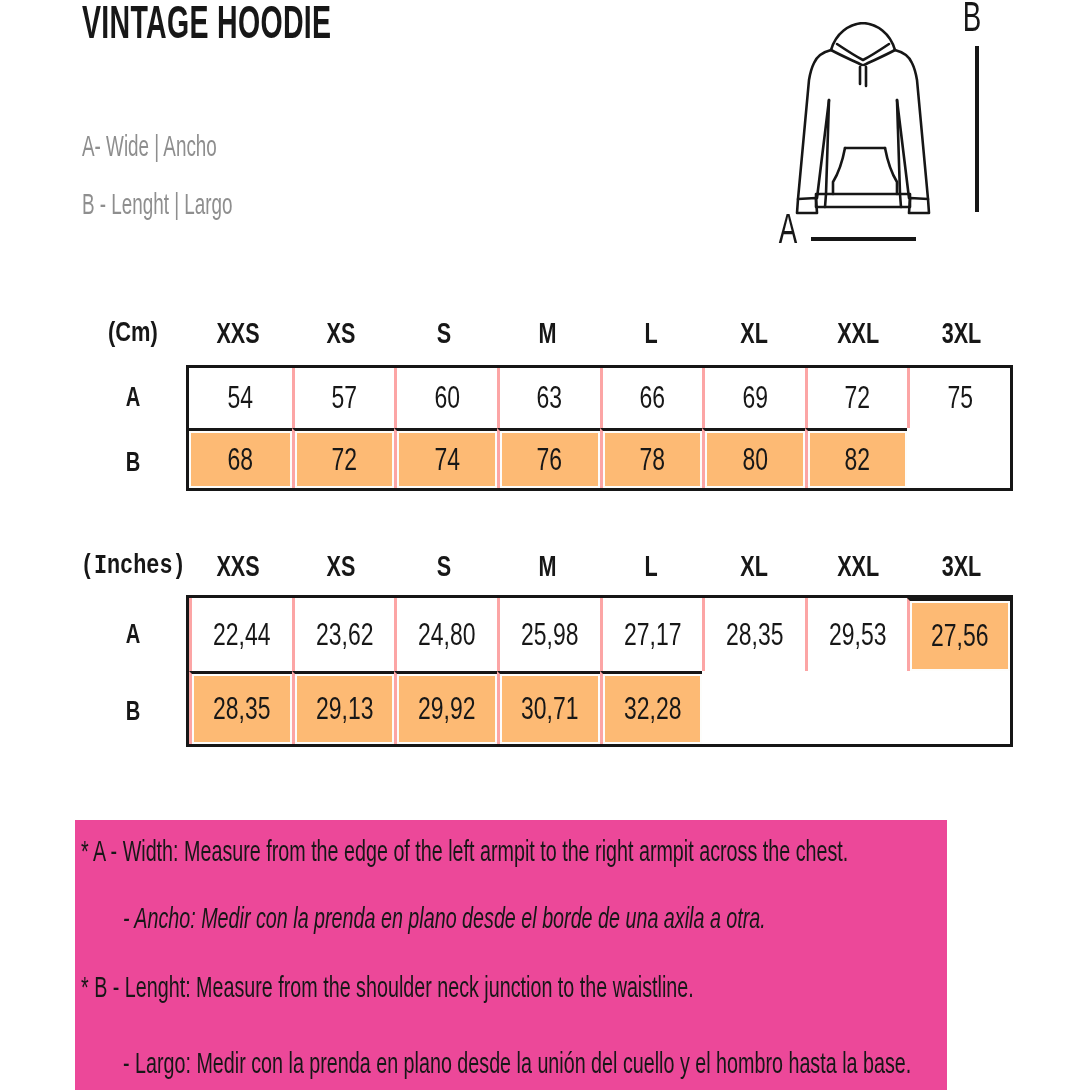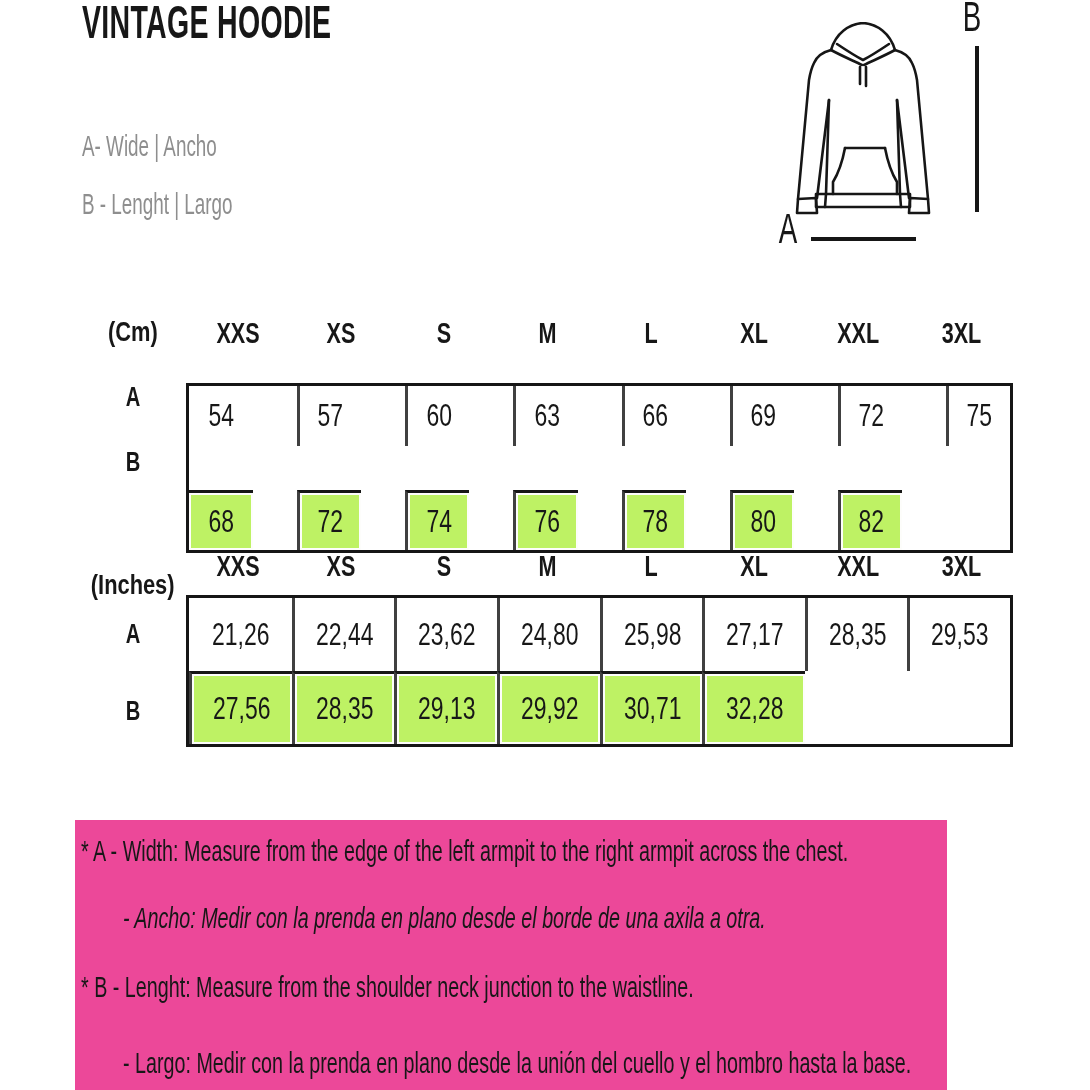--- a/index.html
+++ b/index.html
@@ -24,23 +24,23 @@
 
   .hdr-grid, .lbl-col { display:grid; }
   .hdr-grid { grid-template-columns:repeat(8,1fr); }
   .cellc { display:flex; align-items:center; justify-content:center; }
 
   .chart {
     position:absolute; left:186px; width:827px;
     border:3px solid #161616; display:grid;
     grid-template-columns:repeat(8,1fr); background:#fff;
   }
-  .chart .cell { display:flex; align-items:center; justify-content:center; border-left:3px solid #404040; background:#fff; }
+  .chart .cell { display:flex; align-items:center; justify-content:center; border-left:3px solid #fca5a5; background:#fff; }
   .chart .cell.c0 { border-left:none; }
-  .chart .cell.rb { border-top:3px solid #161616; background:#bef264; box-shadow:inset 0 0 0 2px #fdfdfb; }
+  .chart .cell.rb { border-top:3px solid #161616; background:#fdba74; box-shadow:inset 0 0 0 2px #fdfdfb; }
 
   .notes-box { position:absolute; left:75px; top:820px; width:872px; height:287px; background:#ec4899; }
   .note-line { position:absolute; line-height:1; }
 
   .dim-line { position:absolute; background:#161616; }
 
   svg.hoodie { position:absolute; left:786px; top:22px; }
   svg.hoodie path { fill:none; stroke:#161616; stroke-width:2.6; stroke-linecap:round; stroke-linejoin:round; }
 </style>
 </head>
@@ -123,21 +123,21 @@
     </div>
 </div>
 <div class="abs lbl-col" style="left:86px; top:365px; width:94px; height:129px; grid-template-rows:1fr 1fr;">
   <div class="cellc">
       <span class="cxc t-row">A</span>
     </div>
   <div class="cellc">
       <span class="cxc t-row">B</span>
     </div>
 </div>
-<div class="chart" style="top:383px; grid-auto-rows:60px;gap:44px;">
+<div class="chart" style="top:365px; grid-auto-rows:60px;">
   <div class="cell c0">
       <span class="cxc t-num">54</span>
     </div>
   <div class="cell">
       <span class="cxc t-num">57</span>
     </div>
   <div class="cell">
       <span class="cxc t-num">60</span>
     </div>
   <div class="cell">
@@ -171,21 +171,21 @@
       <span class="cxc t-num">78</span>
     </div>
   <div class="cell rb">
       <span class="cxc t-num">80</span>
     </div>
   <div class="cell rb">
       <span class="cxc t-num">82</span>
     </div>
 </div>
 
-<div class="abs cellc" style="left:86px; top:569px; width:94px; height:32px;">
+<div class="abs cellc" style="left:86px; top:549px; width:94px; height:32px;font-family:Liberation Mono, monospace;">
   <span class="cxc t-unit">(Inches)</span>
 </div>
 <div class="abs hdr-grid" style="left:186px; top:549px; width:827px; height:32px;">
   <div class="cellc">
       <span class="cxc t-size">XXS</span>
     </div>
   <div class="cellc">
       <span class="cxc t-size">XS</span>
     </div>
   <div class="cellc">
@@ -209,23 +209,20 @@
 </div>
 <div class="abs lbl-col" style="left:86px; top:595px; width:94px; height:155px; grid-template-rows:1fr 1fr;">
   <div class="cellc">
       <span class="cxc t-row">A</span>
     </div>
   <div class="cellc">
       <span class="cxc t-row">B</span>
     </div>
 </div>
 <div class="chart" style="top:595px; grid-auto-rows:73px;">
-  <div class="cell c0">
-      <span class="cxc t-num">21,26</span>
-    </div>
   <div class="cell">
       <span class="cxc t-num">22,44</span>
     </div>
   <div class="cell">
       <span class="cxc t-num">23,62</span>
     </div>
   <div class="cell">
       <span class="cxc t-num">24,80</span>
     </div>
   <div class="cell">

